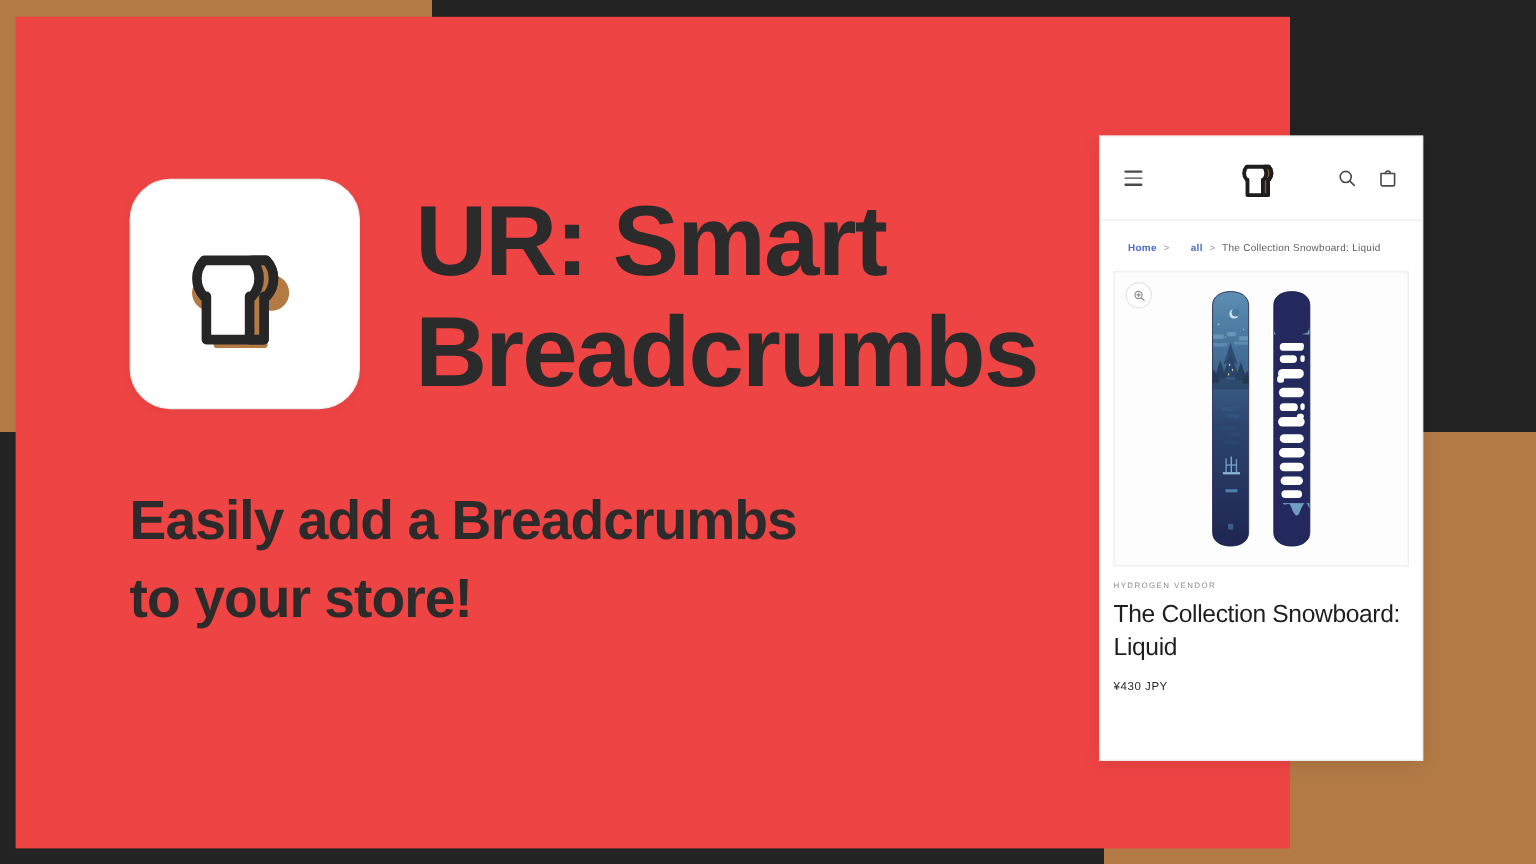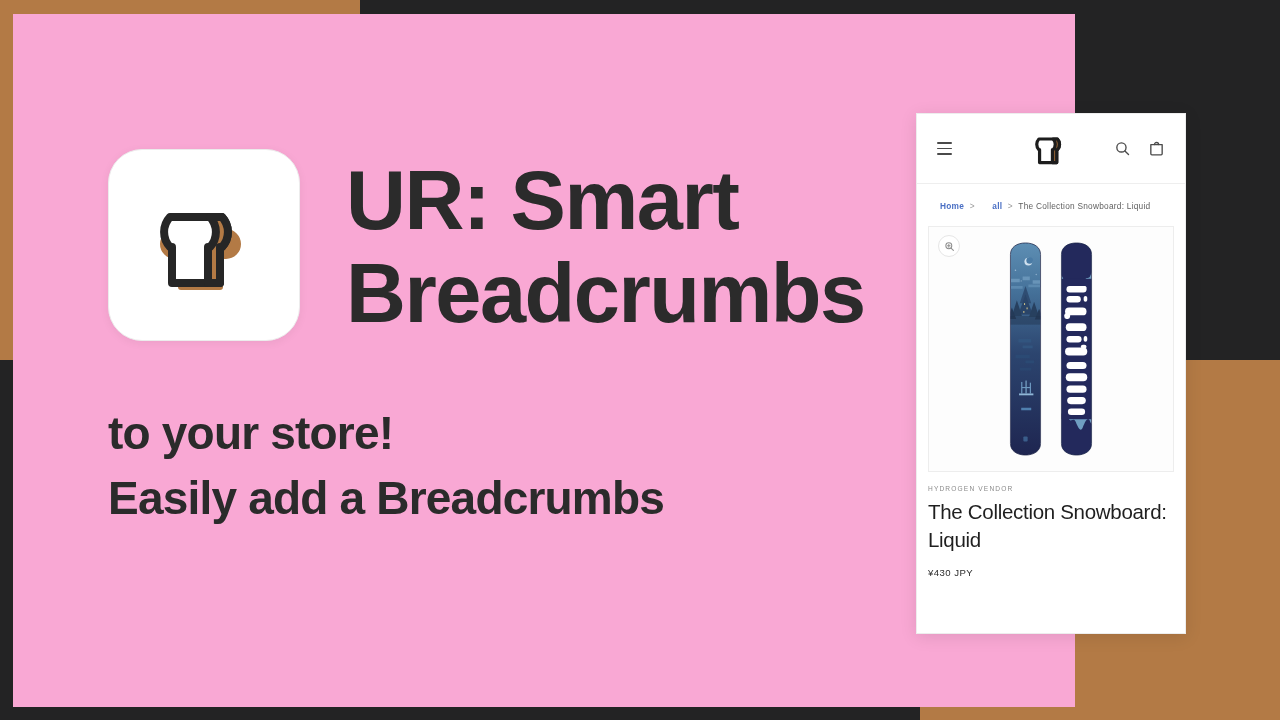--- a/index.html
+++ b/index.html
@@ -25,21 +25,21 @@
   .q-bl { left: 0;    top: 360px; width: 920px; height: 360px; background: #232324; }
   .q-br { left: 920px; top: 360px; width: 360px; height: 360px; background: #b37a45; }
 
   
   .page {
     position: absolute;
     left: 13px;
     top: 14px;
     width: 1062px;
     height: 693px;
-    background: #f9a8d4;
+    background: #ef4444;
   }
 
   
   .hero {
     position: absolute;
     left: 95px;
     top: 135px;
     width: 760px;
   }
 
@@ -215,22 +215,22 @@
           <path d="M30 30 h48 a15 15 0 0 1 0 30 h-3 v28 a3 3 0 0 1 -3 3 h-39 a3 3 0 0 1 -3 -3 v-28 h-3 a15 15 0 0 1 0 -30 z" fill="#b37a45" stroke="none"></path>
           <path d="M22 18 h52 a22 22 0 0 1 0 30 h-2 v36 h-48 v-36 h-2 a22 22 0 0 1 0 -30 z" fill="#ffffff" stroke="#262626" stroke-width="8" stroke-linejoin="round"></path>
           <path d="M74 18 a22 22 0 0 1 0 30 h-2 v36 h-12 v-36 h2 a22 22 0 0 0 0 -30 z" fill="#b37a45" stroke="#262626" stroke-width="8" stroke-linejoin="round"></path>
         </svg>
       </div>
 
       <div class="app-title">UR: Smart Breadcrumbs</div>
     </div>
 
     <div class="hero-sub">
+      <div>Easily add a Breadcrumbs</div>
       <div>to your store!</div>
-      <div>Easily add a Breadcrumbs</div>
     </div>
   </div>
 
   <div class="store-card">
 
     <div class="store-header">
 
       <div class="hamburger">
         <span></span>
         <span></span>

